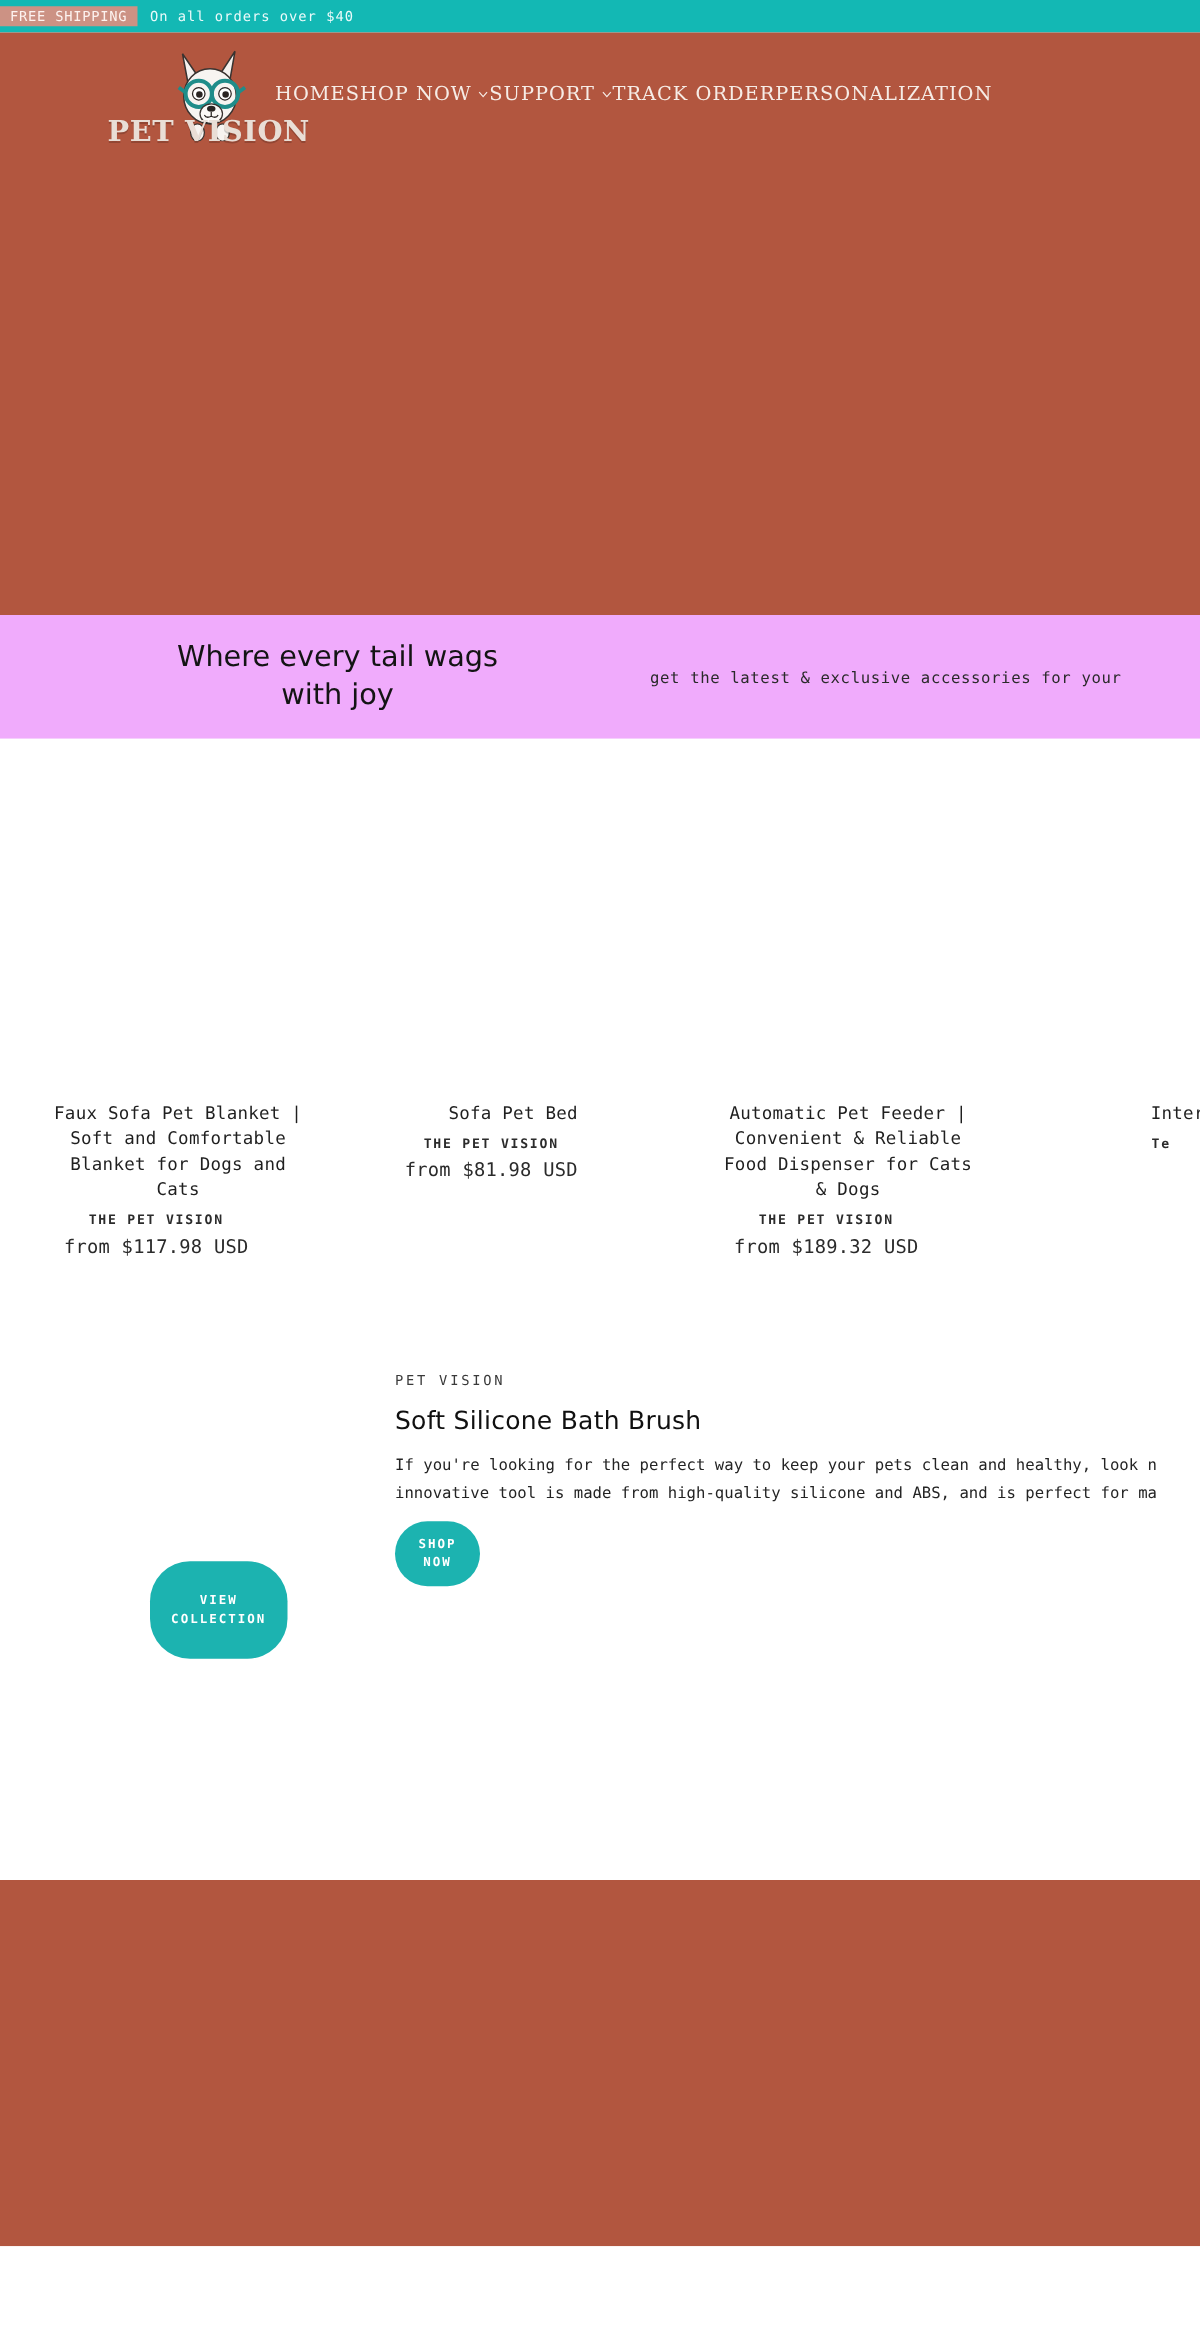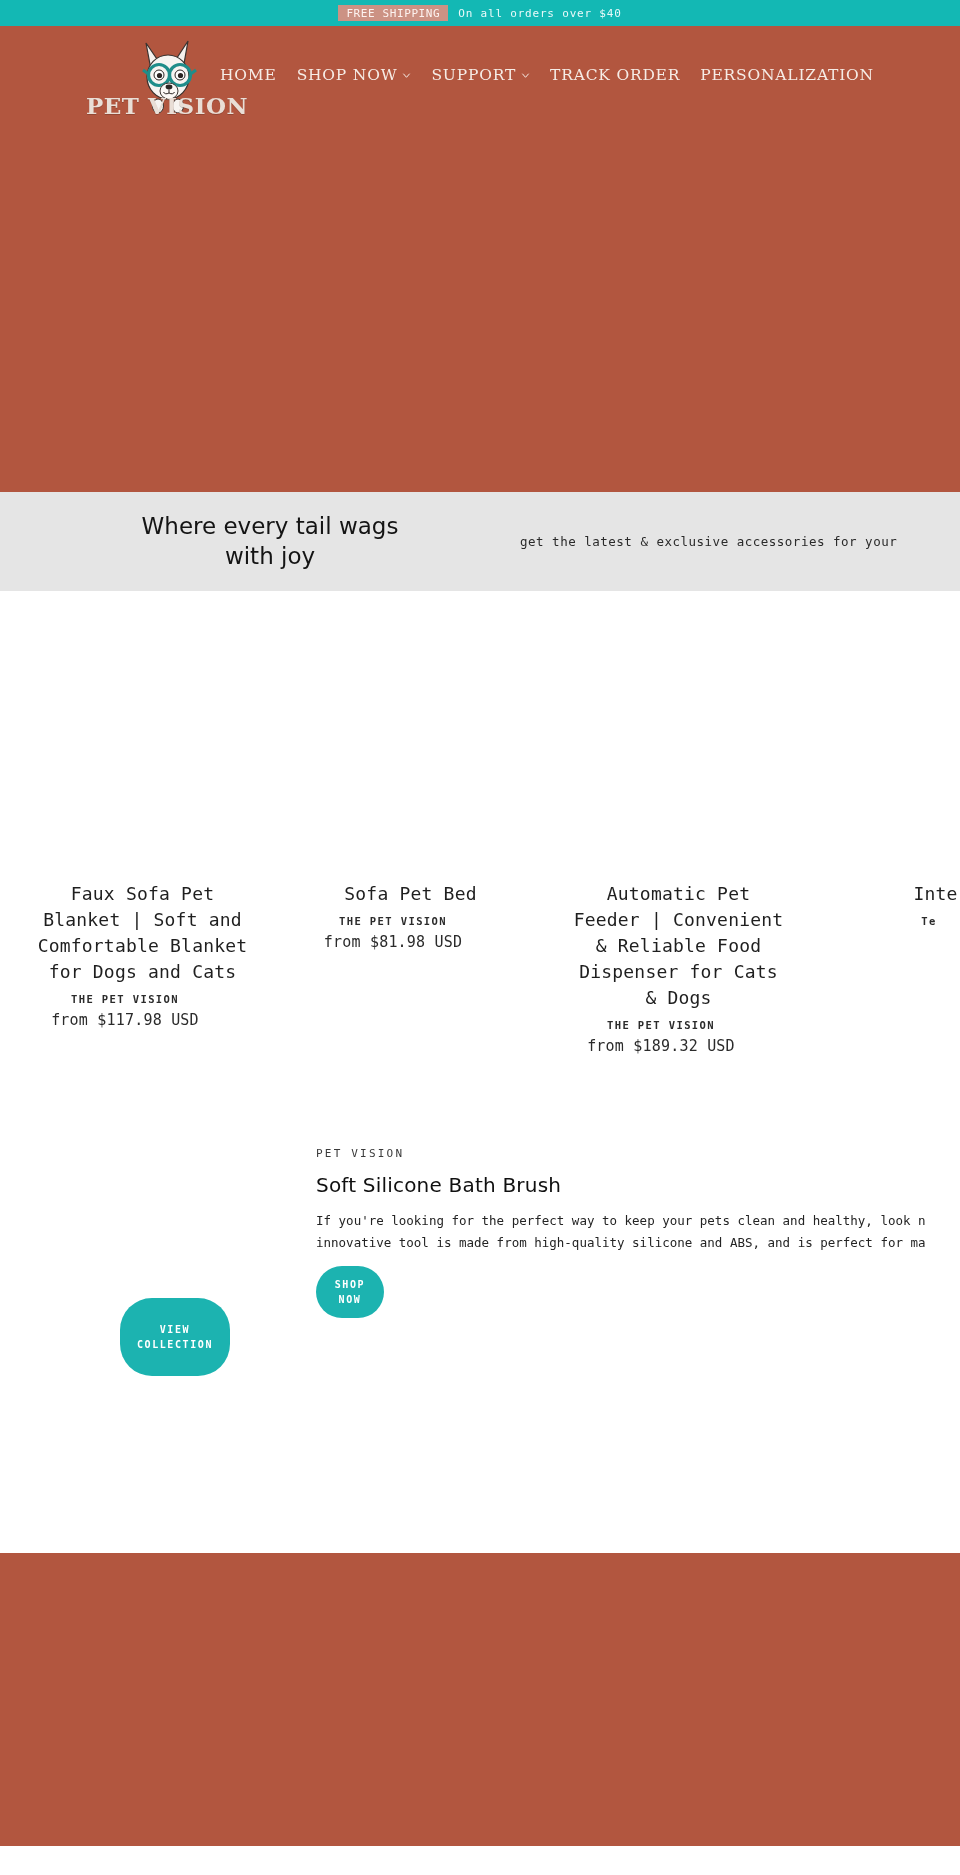--- a/index.html
+++ b/index.html
@@ -12,21 +12,20 @@
     overflow-x:hidden;
   }
   .page { width:960px; position:relative; }
 
   
   .announce {
     background:#13b8b4;
     height:26px;
     display:flex;
     align-items:center;
-    justify-content:center;
     gap:10px;
   }
   .announce-badge {
     background:#cc9284;
     color:#fdf3f0;
     font-size:11px;
     letter-spacing:0.6px;
     padding:3px 8px 2px;
     font-family:"DejaVu Sans Mono", monospace;
     line-height:1;
@@ -74,40 +73,39 @@
     font-size:23px;
     letter-spacing:0.5px;
     color:#e9ded6;
     line-height:1;
     text-shadow:0 1px 0 rgba(0,0,0,.18);
     white-space:nowrap;
   }
   .nav {
     display:flex;
     align-items:center;
-    gap:20px;
     margin-left:4px;
     padding-bottom:2px;
   }
   .nav-item {
     display:flex;
     align-items:center;
     gap:5px;
     color:#f6ece6;
     font-family:"DejaVu Serif", serif;
     font-size:15.5px;
     letter-spacing:0.8px;
     white-space:nowrap;
     cursor:pointer;
   }
   .chev { display:block; width:9px; height:9px; flex:none; }
 
   
   .tagline {
-    background:#e5e5e5;
+    background:#f0abfc;
     height:99px;
     display:flex;
     align-items:center;
     padding-left:120px;
     gap:100px;
     overflow:hidden;
   }
   .tagline-title {
     font-family:"DejaVu Sans", sans-serif;
     font-size:23px;
@@ -139,21 +137,21 @@
     margin-right:18px;
     text-align:center;
   }
   .product-media {
     width:250px;
     height:250px;
     background:#ffffff;
   }
   .product-title {
     font-family:"DejaVu Sans Mono", monospace;
-    font-size:18px;
+    font-size:14px;
     line-height:1.45;
     color:#1f1f1f;
     margin-top:10px;
     letter-spacing:0.2px;
     margin-left:35px;
   }
   .product-vendor {
     font-family:"DejaVu Sans Mono", monospace;
     font-size:10.5px;
     letter-spacing:1.4px;

